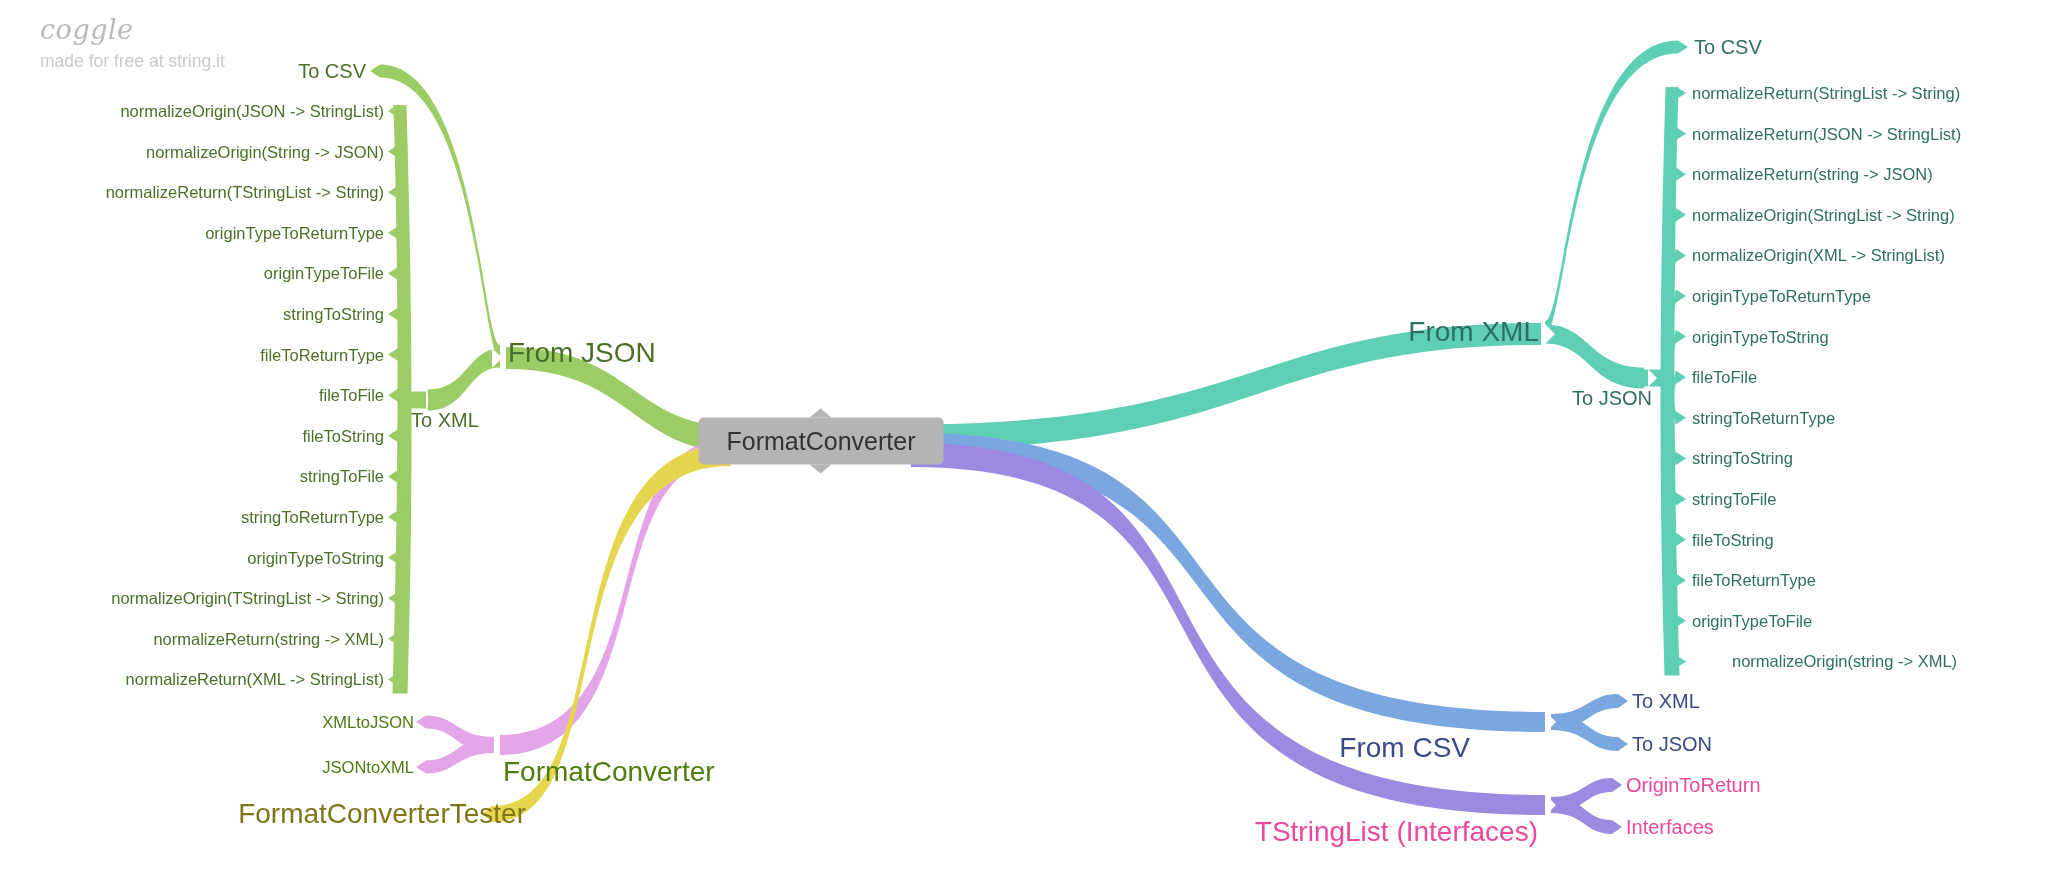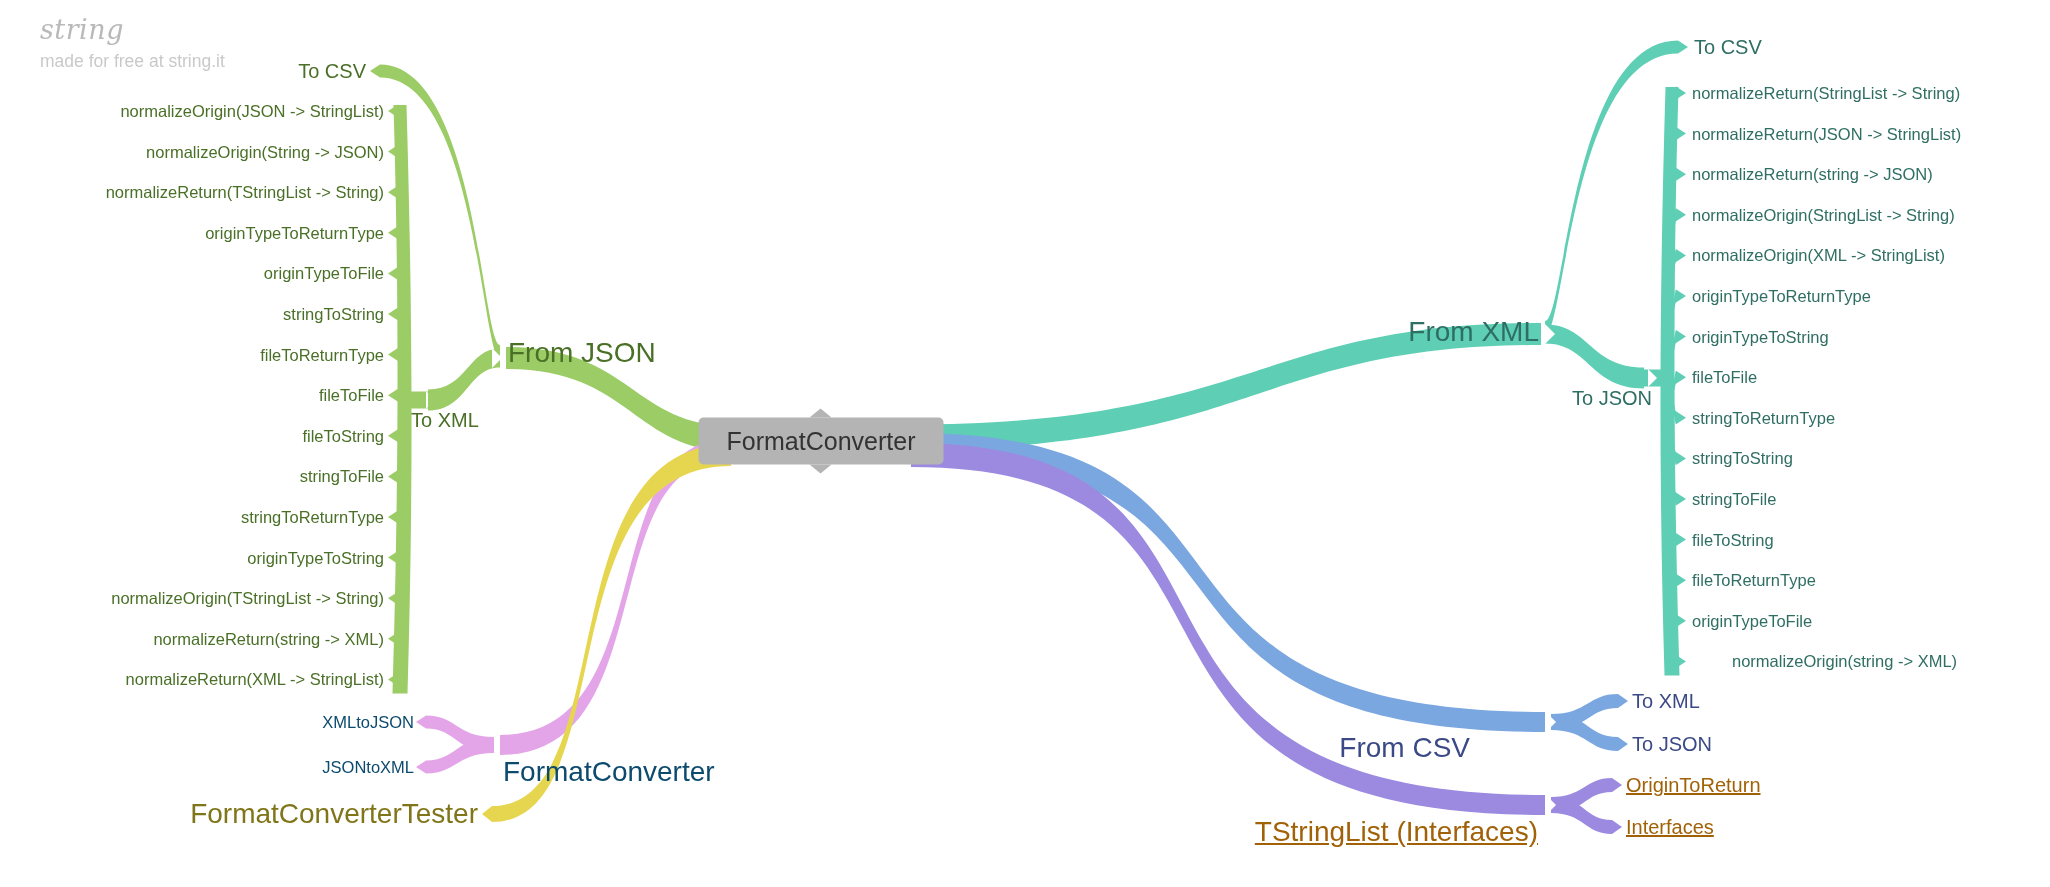--- a/index.html
+++ b/index.html
@@ -43,23 +43,23 @@
   .node.left{transform:translate(-100%,-50%);}
 
   .lbl-leaf{font-size:16.5px;}
   .lbl-mid{font-size:20px;}
   .lbl-big{font-size:28px;}
 
   
   .c-green{color:#4a7027;}
   .c-teal{color:#2f6e63;}
   .c-blue{color:#3b4a86;}
-  .c-purple{color:#a16207;text-decoration:underline;}
-  .c-magenta{color:#0c4a6e;}
-  .c-yellow{color:#81751a;}
+  .c-purple{color:#ec4899;}
+  .c-magenta{color:#4d7c0f;}
+  .c-yellow{color:#81751a;margin-left:48px;}
 
   
   .root-node{
     position:absolute;
     transform:translate(-50%,-50%);
     background:#b4b4b4;
     color:#333333;
     font-size:25px;
     padding:11px 28px;
     border-radius:5px;
@@ -76,21 +76,21 @@
   }
   .root-node:before{top:-9px;border-bottom:9px solid #b4b4b4;}
   .root-node:after{bottom:-9px;border-top:9px solid #b4b4b4;}
 </style>
 </head>
 <body>
 
 <div id="canvas">
 
   <div class="brand">
-    <div class="brand-logo">string</div>
+    <div class="brand-logo">coggle</div>
     <div class="brand-sub">made for free at string.it</div>
   </div>
 
   <svg class="branch-layer" id="branch-layer" viewBox="0 0 2050 887" preserveAspectRatio="none">
       <path d="M 393.5 105 C 399.5 310.93999999999994 398.5 487.46 392.5 693.4 L 407.5 693.4 C 413.5 487.46 412.5 310.93999999999994 406.5 105 Z" fill="#9ccc65"></path>
       <path d="M 404 121.5 C 398.9 121.5 398.9 104.5 398 104.5 L 398 117.5 C 398.9 117.5 398.9 132.5 404 132.5 Z" fill="#9ccc65"></path>
       <path d="M 398 104.5 L 388 111 L 398 117.5 Z" fill="#9ccc65"></path>
       <path d="M 404 162.1 C 398.9 162.1 398.9 145.1 398 145.1 L 398 158.1 C 398.9 158.1 398.9 173.1 404 173.1 Z" fill="#9ccc65"></path>
       <path d="M 398 145.1 L 388 151.6 L 398 158.1 Z" fill="#9ccc65"></path>
       <path d="M 404 202.7 C 398.9 202.7 398.9 185.7 398 185.7 L 398 198.7 C 398.9 198.7 398.9 213.7 404 213.7 Z" fill="#9ccc65"></path>

